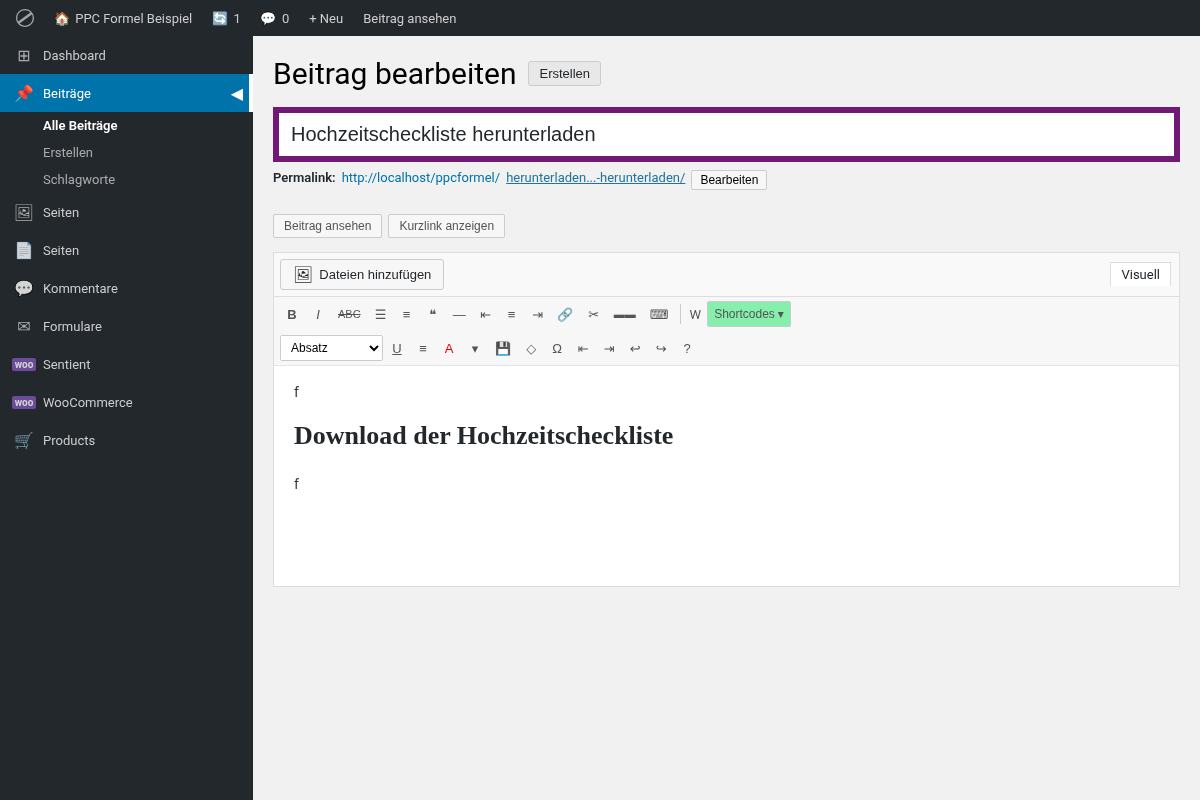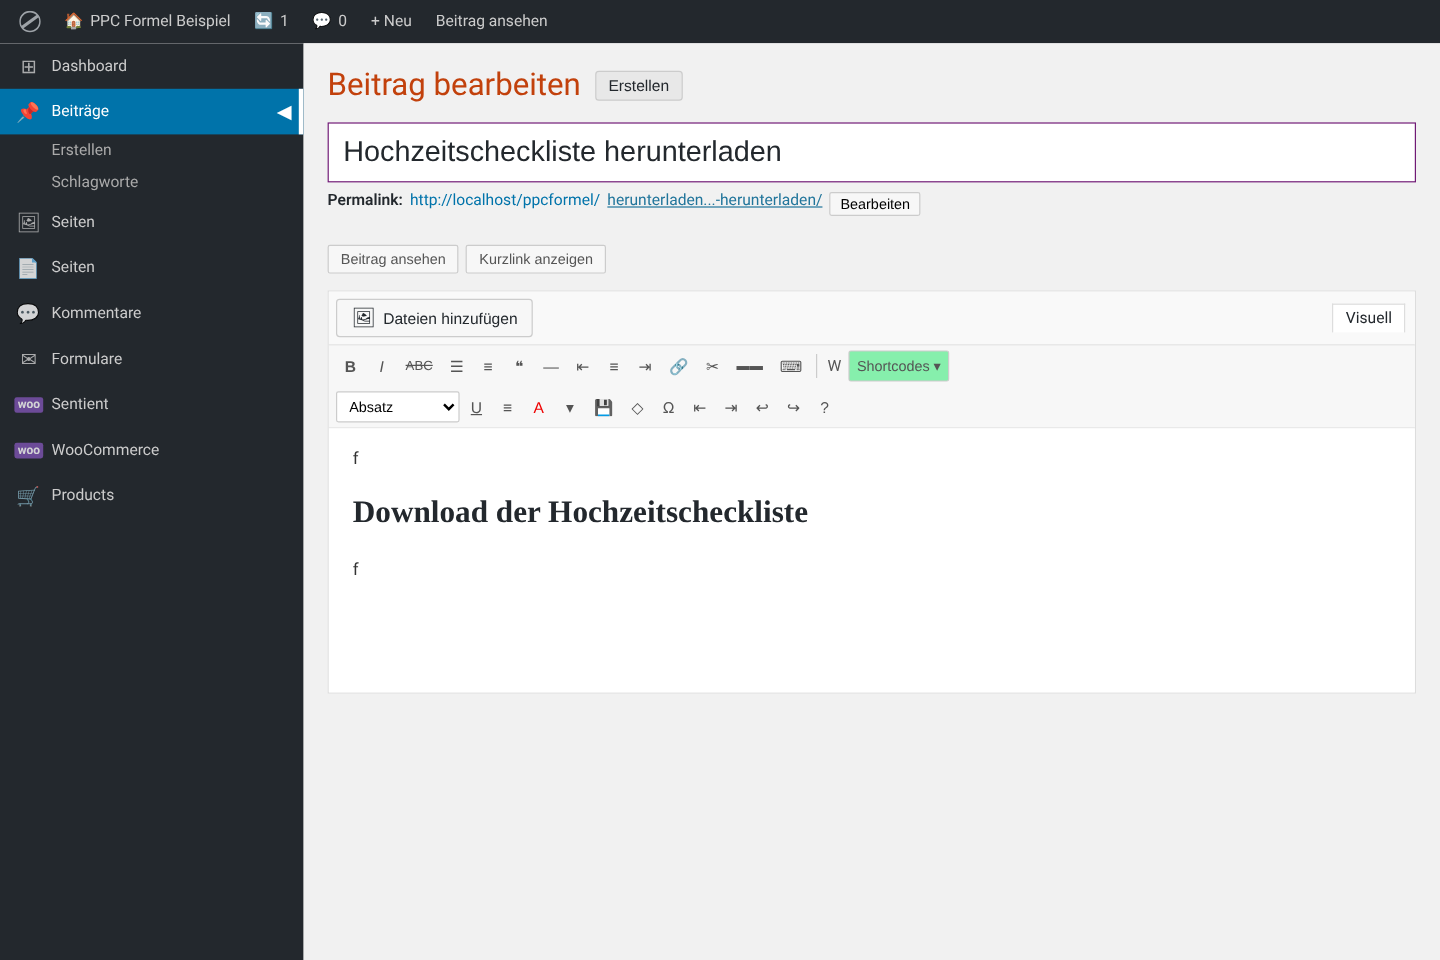--- a/index.html
+++ b/index.html
@@ -98,40 +98,40 @@
     }
 
     
     .page-header {
       display: flex;
       align-items: center;
       gap: 12px;
       margin-bottom: 16px;
     }
     .page-title {
-      font-size: 26px;
+      font-size: 30px;
       font-weight: 400;
-      color: #c2410c;
+      color: #000000;
     }
     .erstellen-btn {
       background: #e8e8e8;
       border: 1px solid #ccc;
       border-radius: 3px;
       padding: 4px 10px;
       font-size: 13px;
       color: #23282d;
       cursor: pointer;
     }
 
     
     .post-title-input {
       width: 100%;
       padding: 10px 12px;
-      font-size: 24px;
-      border: 1px solid #701a75;
+      font-size: 20px;
+      border: 6px solid #701a75;
       background: #fff;
       color: #23282d;
       margin-bottom: 8px;
       outline: none;
       border-radius: 0;
     }
 
     
     .permalink-bar {
       display: flex;
@@ -334,20 +334,23 @@
       <span class="item-icon">⊞</span>
       <span>Dashboard</span>
     </div>
 
     <div class="sidebar-item active">
       <span class="item-icon">📌</span>
       <span>Beiträge</span>
       <span class="pin-indicator">◀</span>
     </div>
 
+    <div class="sidebar-sub-item active-sub">
+      <span>Alle Beiträge</span>
+    </div>
     <div class="sidebar-sub-item">
       <span>Erstellen</span>
     </div>
     <div class="sidebar-sub-item">
       <span>Schlagworte</span>
     </div>
 
     <div class="sidebar-item">
       <span class="item-icon">🖼</span>
       <span>Seiten</span>

